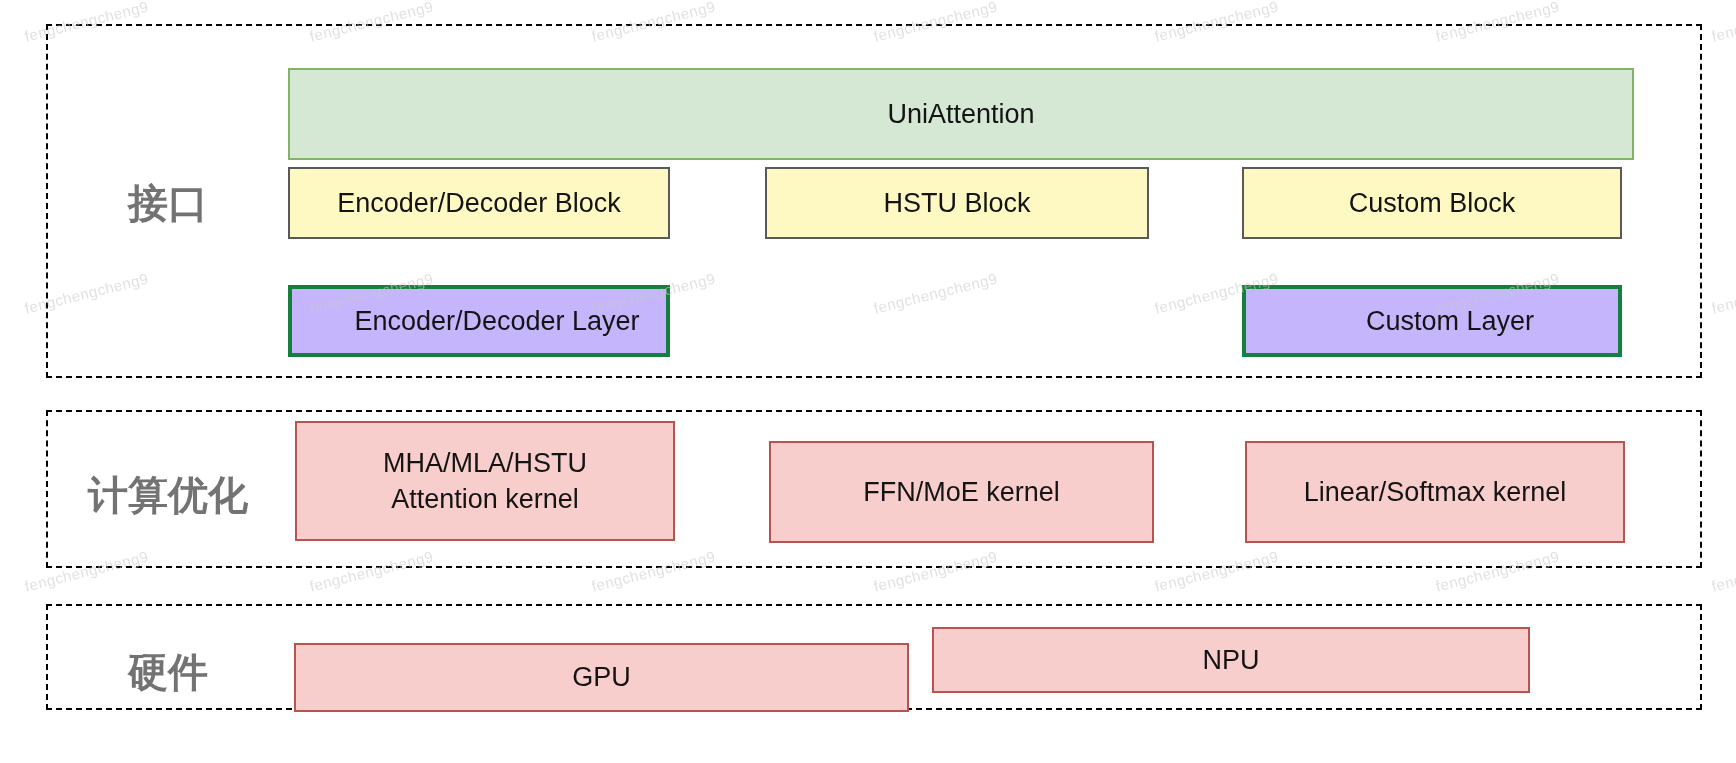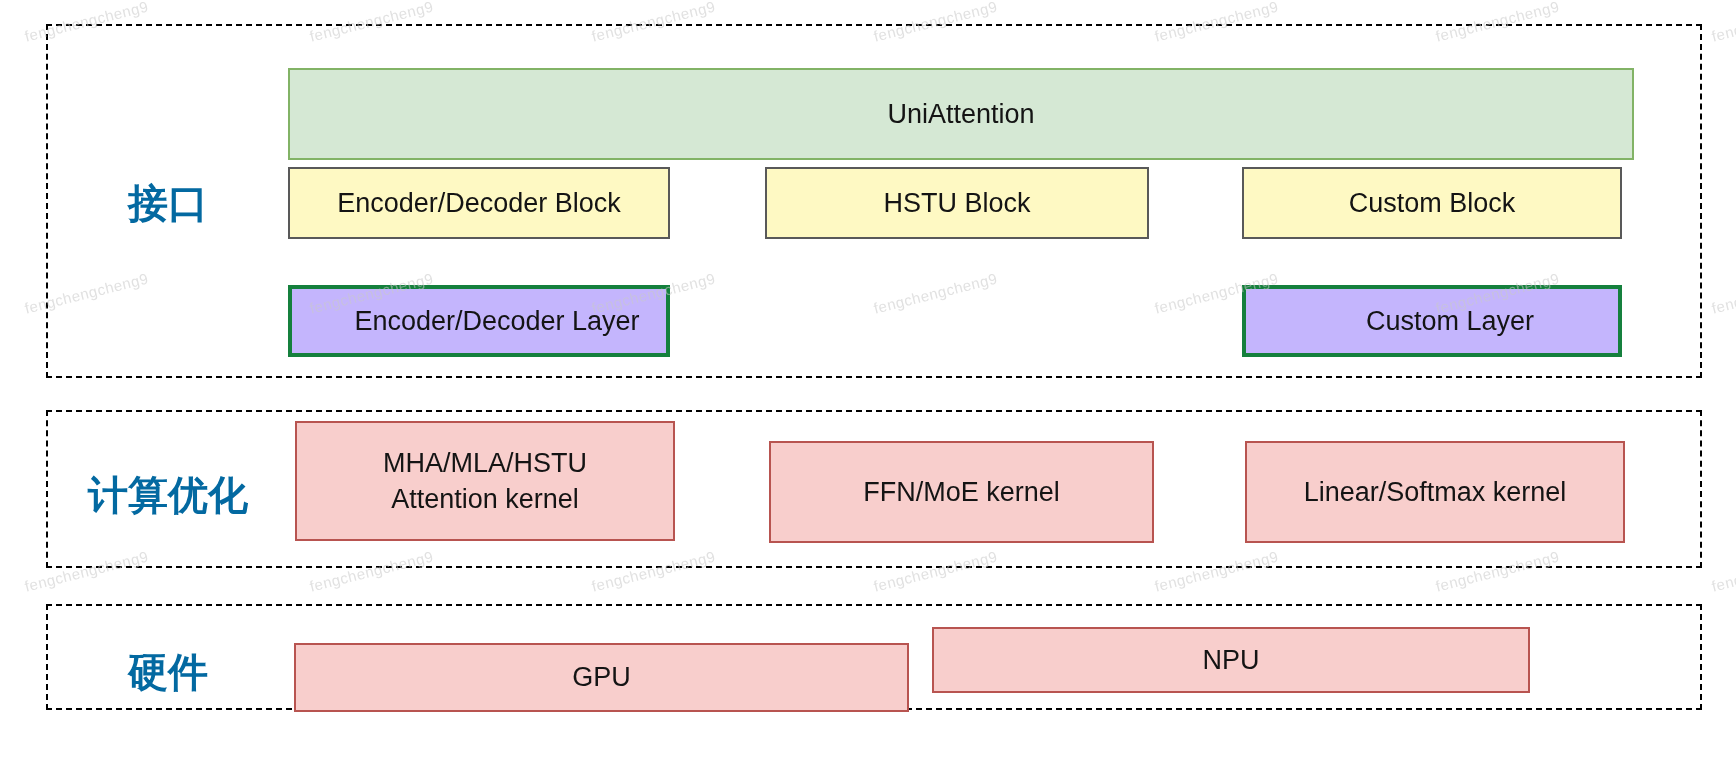--- a/index.html
+++ b/index.html
@@ -24,21 +24,21 @@
   .section.compute   { top: 410px; height: 158px; }
   .section.hardware  { top: 604px; height: 106px; }
 
   .section-label {
     position: absolute;
     left: 46px;
     width: 244px;
     text-align: center;
     font-size: 40px;
     font-weight: 700;
-    color: #0369a1;
+    color: #737373;
     line-height: 1;
   }
   .section-label.interface { top: 183px; }
   .section-label.compute   { top: 475px; }
   .section-label.hardware  { top: 652px; }
 
   .node {
     position: absolute;
     display: flex;
     align-items: center;

